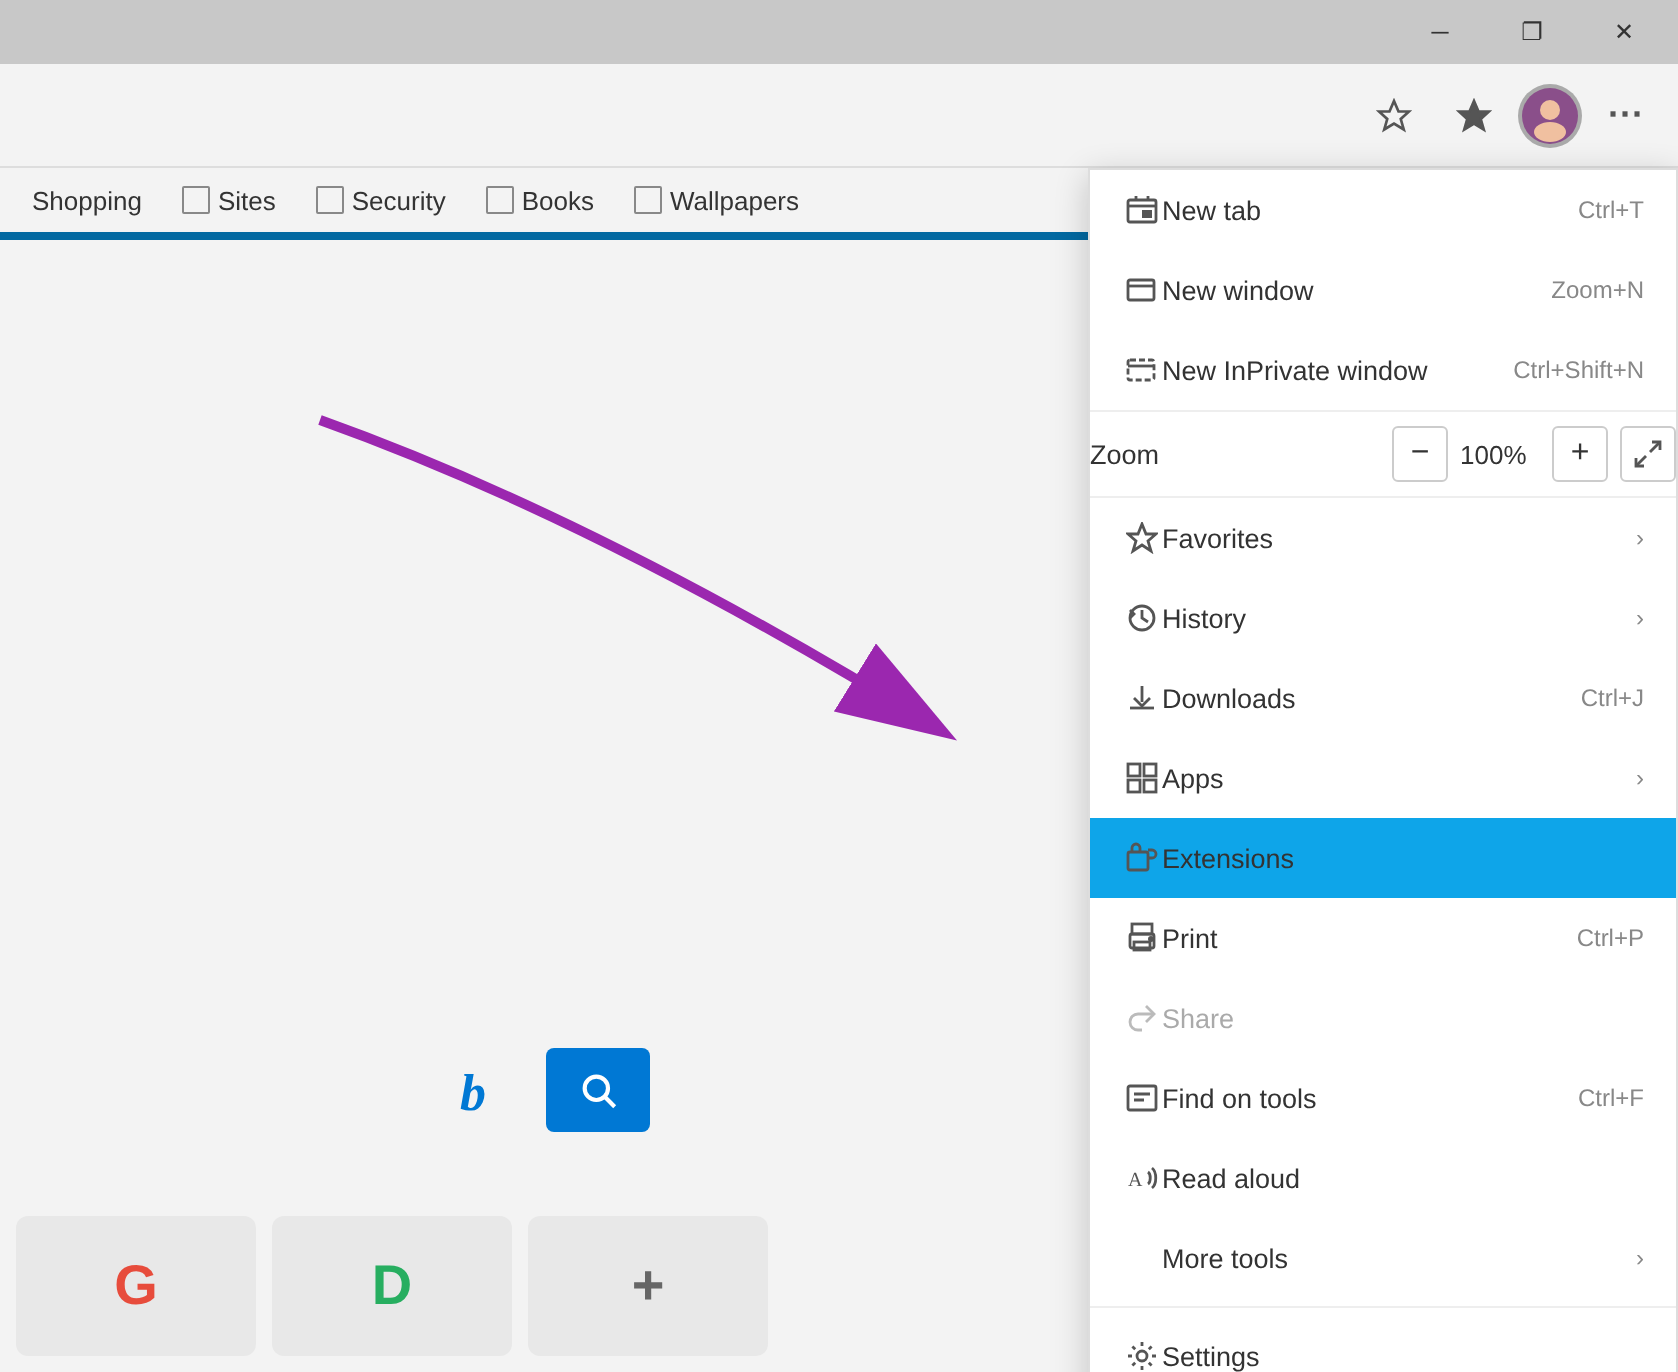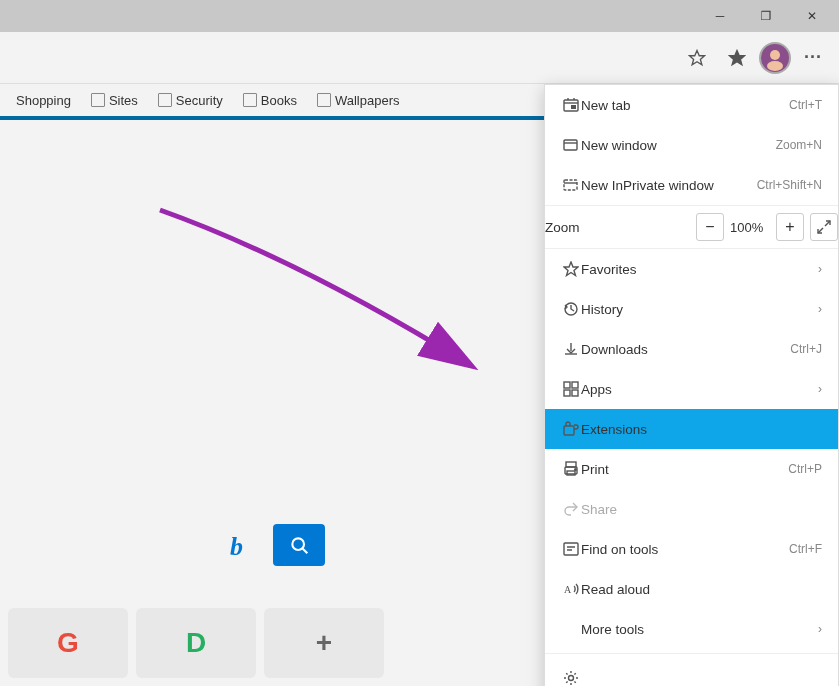--- a/index.html
+++ b/index.html
@@ -530,16 +530,17 @@
 
     <div class="menu-divider"></div>
 
     <div class="menu-item">
       <span class="icon-area">
         <svg width="16" height="16" viewBox="0 0 16 16" fill="none" stroke="#555" stroke-width="1.4">
           <circle cx="8" cy="8" r="2.5"></circle>
           <path d="M8 1v2M8 13v2M1 8h2M13 8h2M3.2 3.2l1.4 1.4M11.4 11.4l1.4 1.4M3.2 12.8l1.4-1.4M11.4 4.6l1.4-1.4"></path>
         </svg>
       </span>
+      <span class="label">Settings</span>
     </div>
 
   </div>
 </div>
 
 </body></html>

